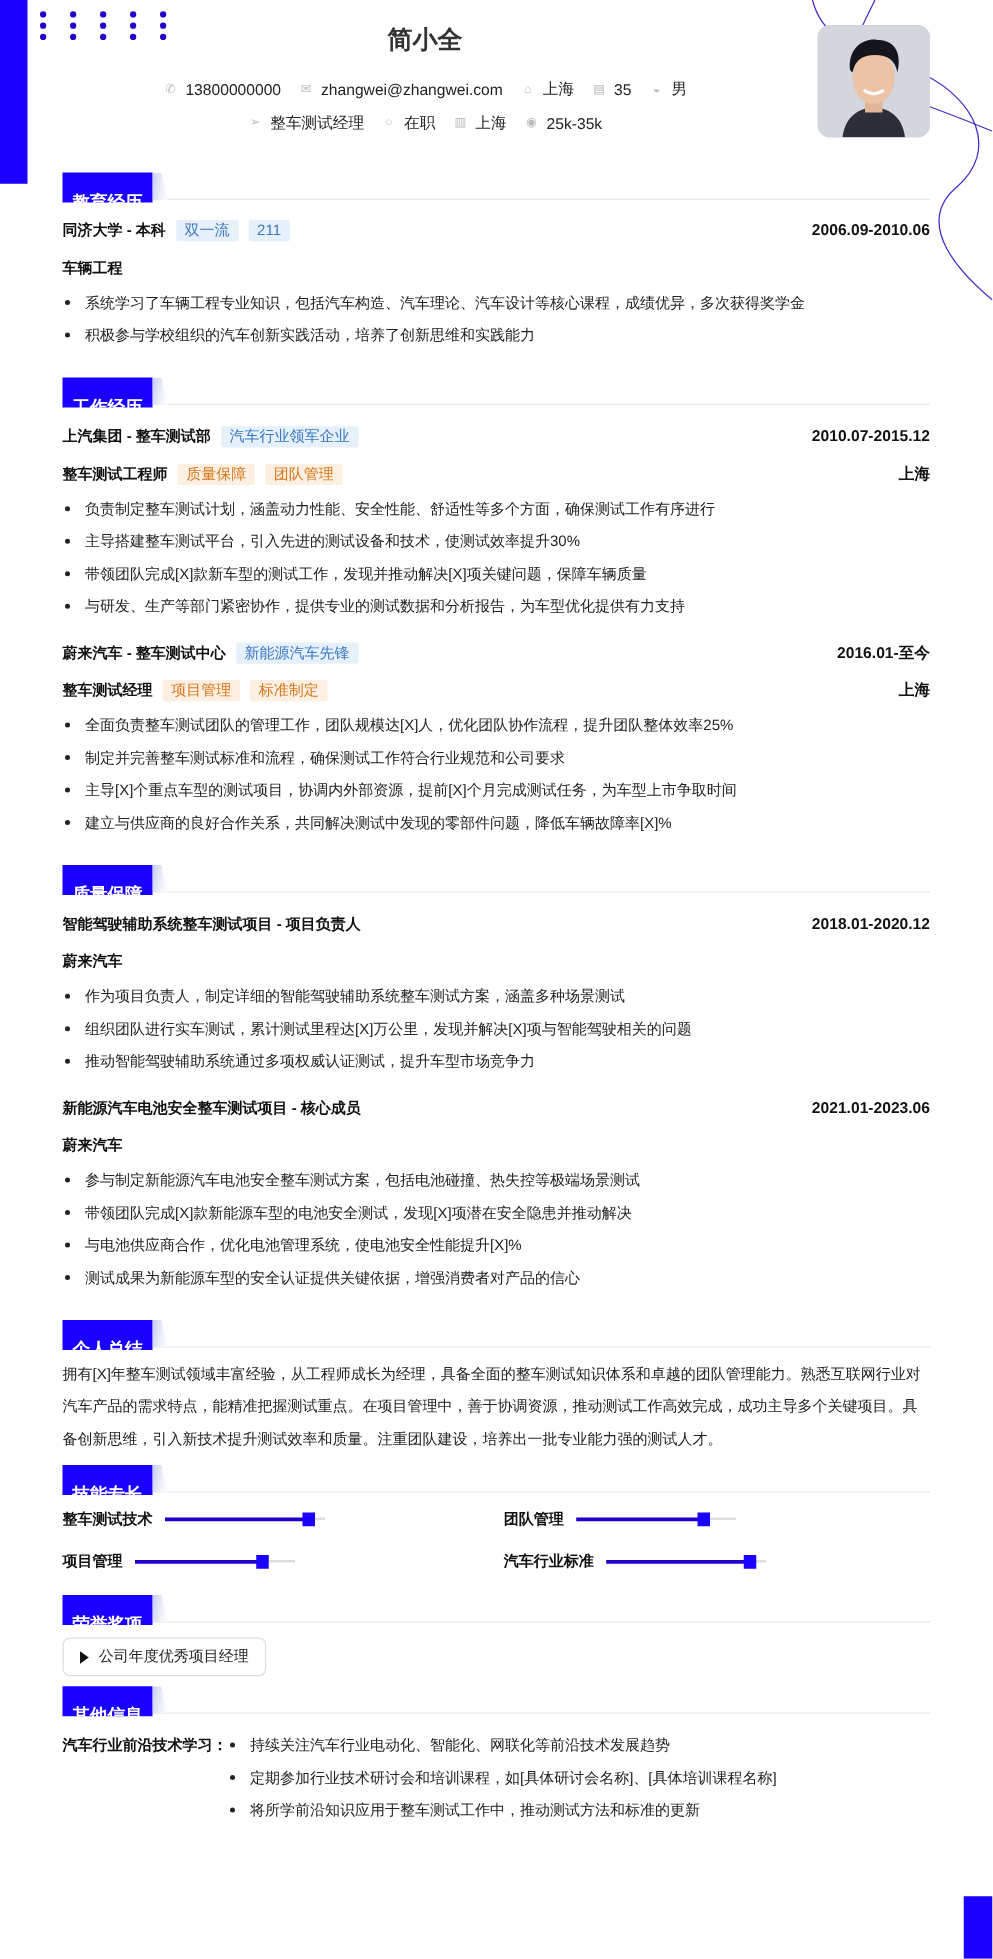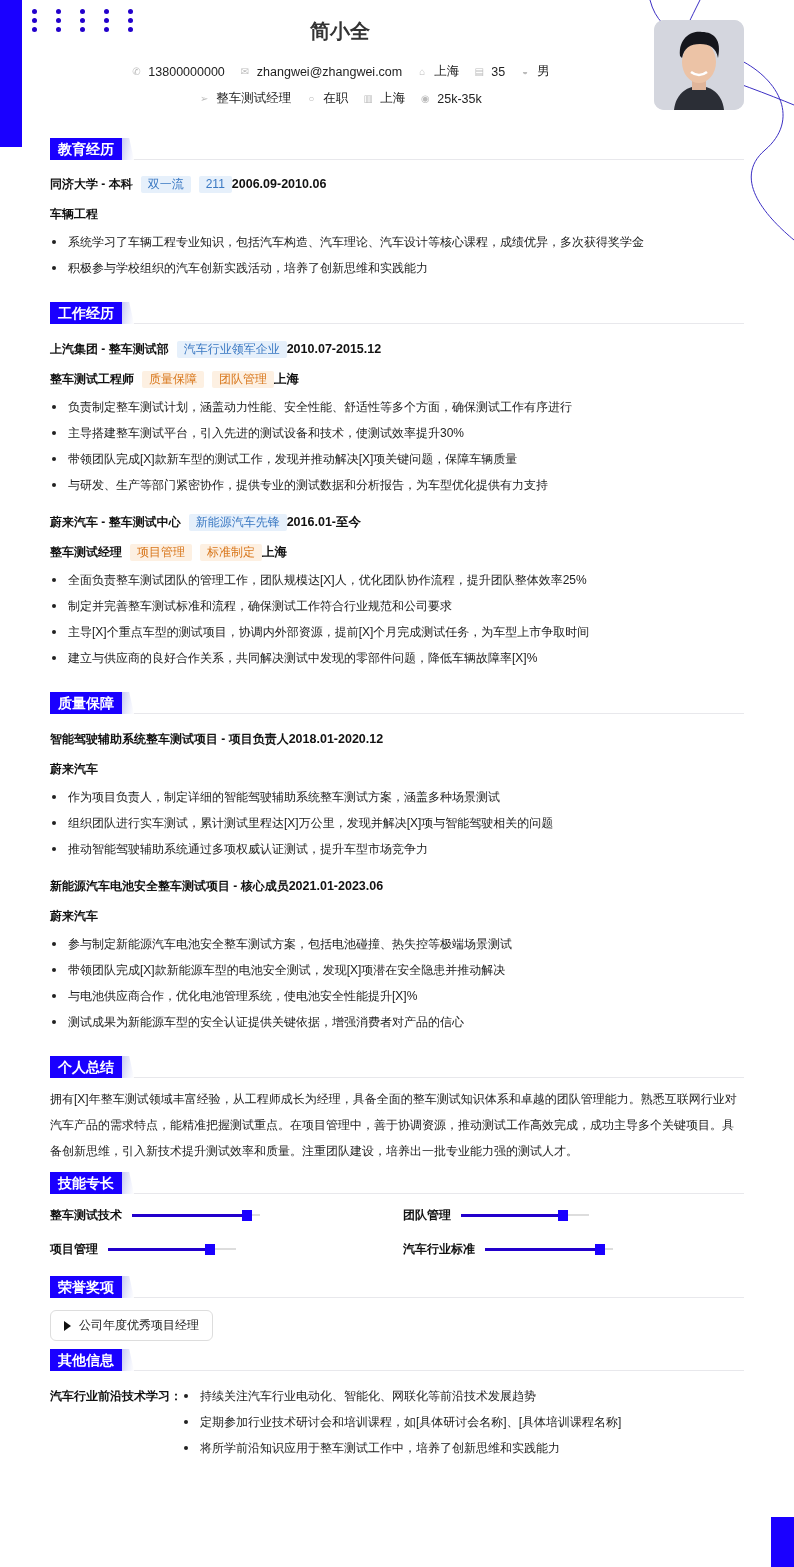--- a/index.html
+++ b/index.html
@@ -19,24 +19,24 @@
   .contact-row.r1 { top: 63px; }
   .contact-row.r2 { top: 90px; }
   .citem { display: inline-flex; align-items: center; gap: 6px; }
   .cicon { width: 12px; height: 12px; display: inline-block; color: #bbb; font-size: 10px; line-height: 12px; text-align: center; }
 
   .avatar { position: absolute; left: 654px; top: 20px; width: 90px; height: 90px; border-radius: 10px; background: #d4d6de; overflow: hidden; }
 
   .content { position: absolute; left: 50px; top: 138px; width: 694px; }
   .section { margin-bottom: 0; }
   .sec-head { position: relative; height: 22px; border-bottom: 1px solid #e8e8ec; margin-bottom: 12px; }
-  .sec-title { position: absolute; left: 0; top: 0; height: 22px; padding: 0 8px; background: #1a00ff; color: #fff; font-size: 14px; line-height: 22px; font-weight: bold; }
+  .sec-title { position: absolute; left: 0; top: 0; height: 22px; padding: 12px 8px; background: #1a00ff; color: #fff; font-size: 14px; line-height: 22px; font-weight: bold; }
   .sec-tail { position: absolute; top: 0; height: 22px; width: 12px; background: linear-gradient(100deg, #c9ccf2 0%, #eef0fb 60%, #fff 100%); clip-path: polygon(0 0, 60% 0, 100% 100%, 0 100%); }
 
-  .row { display: flex; align-items: center; height: 30px; }
+  .row { display: flex; justify-content: space-between; align-items: center; height: 30px; }
   .row-l { display: flex; align-items: center; gap: 8px; font-weight: bold; font-size: 12px; color: #111; }
   .row-r { font-weight: bold; font-size: 12.5px; color: #111; }
   .tag { display: inline-block; padding: 0 7px; height: 17px; line-height: 17px; font-size: 12px; font-weight: normal; border-radius: 2px; }
   .tag.blue { background: #e6f0fb; color: #3a78c2; }
   .tag.orange { background: #fdf0e2; color: #d8761a; }
 
   ul.bullets { list-style: none; }
   ul.bullets li { position: relative; padding-left: 18px; height: 26px; line-height: 26px; font-size: 12px; color: #222; white-space: nowrap; }
   ul.bullets li::before { content: ""; position: absolute; left: 2px; top: 11px; width: 4px; height: 4px; border-radius: 50%; background: #222; }
 
@@ -313,18 +313,18 @@
   <div class="section" style="margin-top:8px">
     <div class="sec-head">
       <span class="sec-title">其他信息</span>
       <span class="sec-tail" style="left:72px"></span>
     </div>
     <div class="other-row">
       <div class="other-label">汽车行业前沿技术学习：</div>
       <ul class="bullets">
         <li>持续关注汽车行业电动化、智能化、网联化等前沿技术发展趋势</li>
         <li>定期参加行业技术研讨会和培训课程，如[具体研讨会名称]、[具体培训课程名称]</li>
-        <li>将所学前沿知识应用于整车测试工作中，培养了创新思维和实践能力</li>
+        <li>将所学前沿知识应用于整车测试工作中，推动测试方法和标准的更新</li>
       </ul>
     </div>
   </div>
 
 </div>
 
 </body></html>

